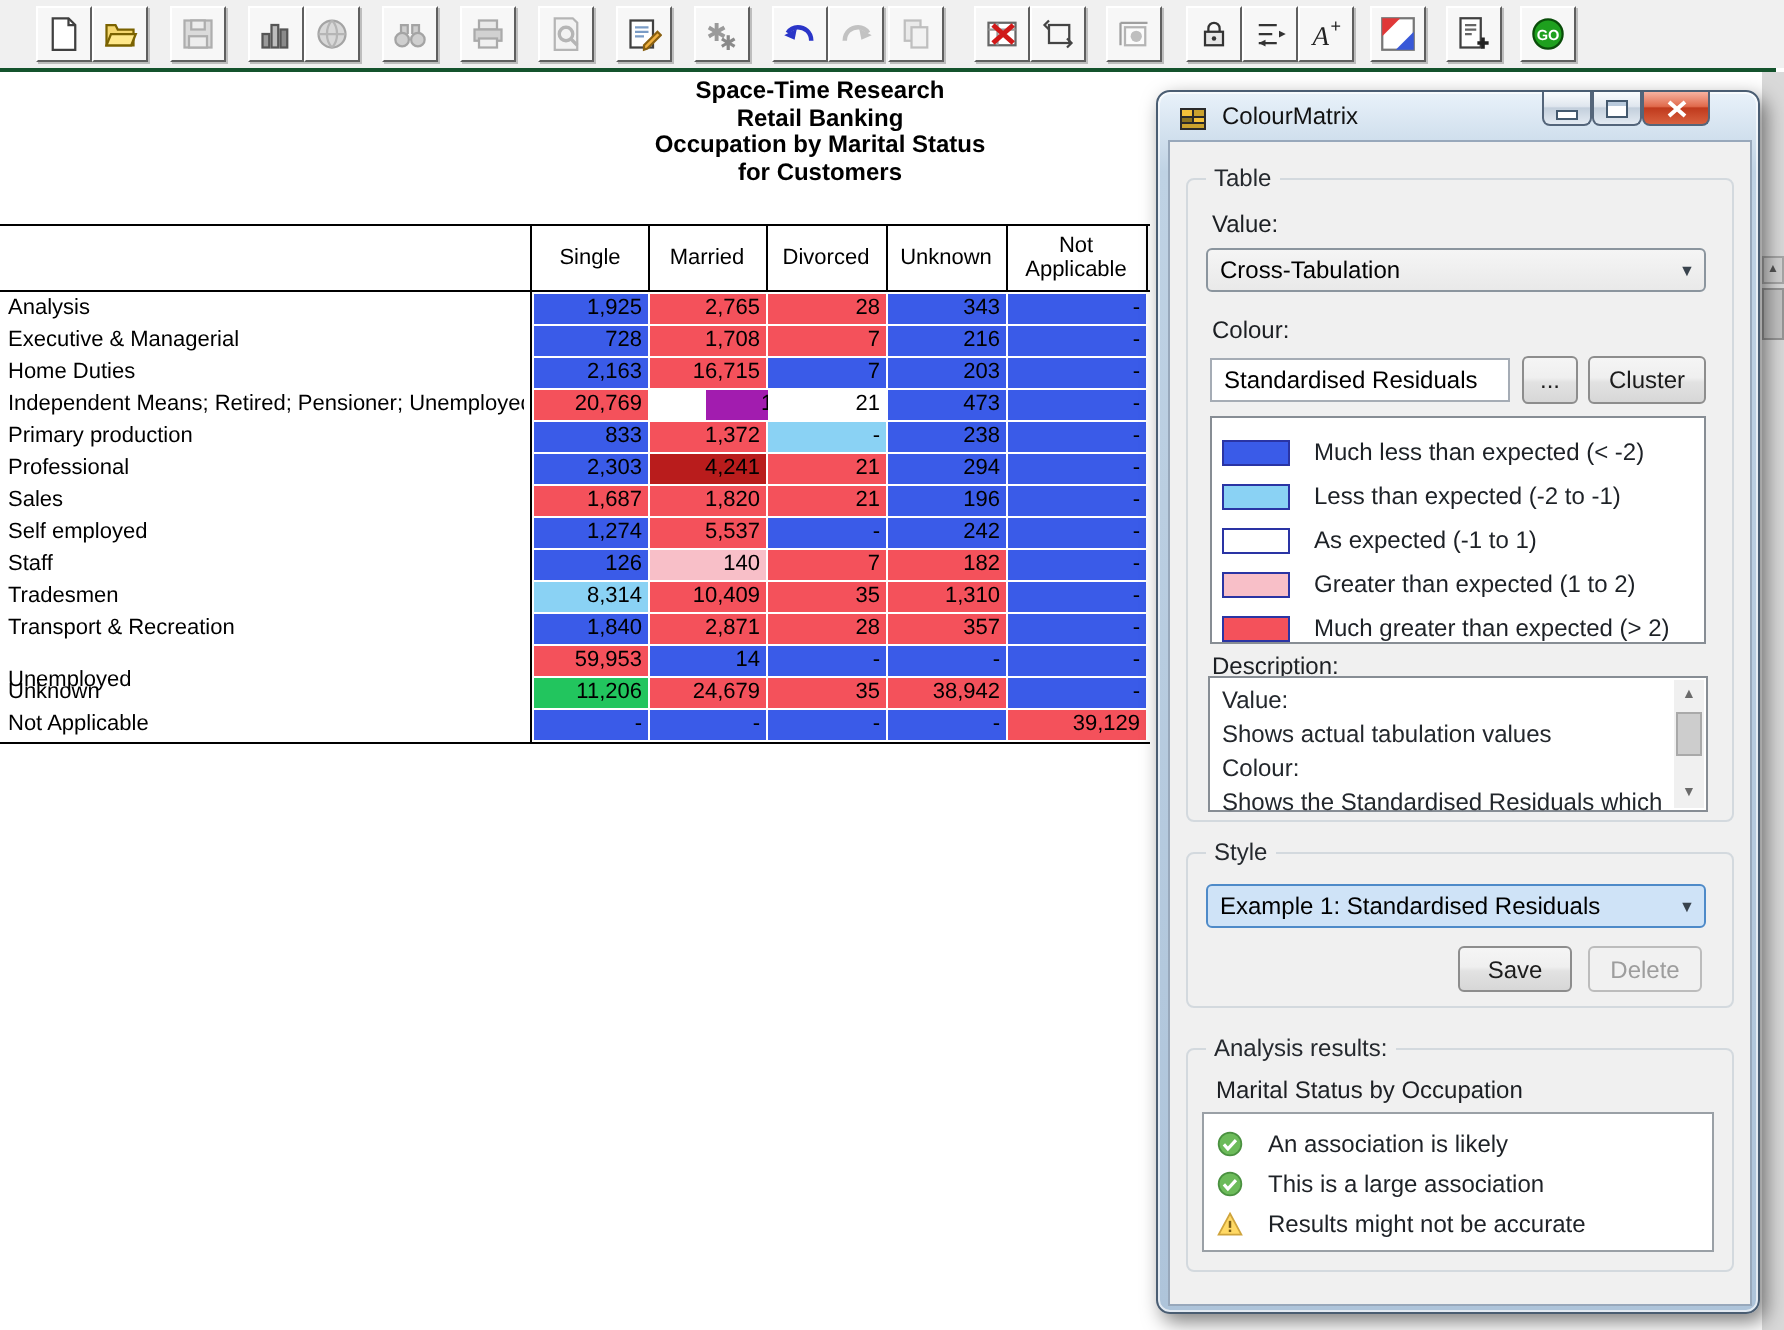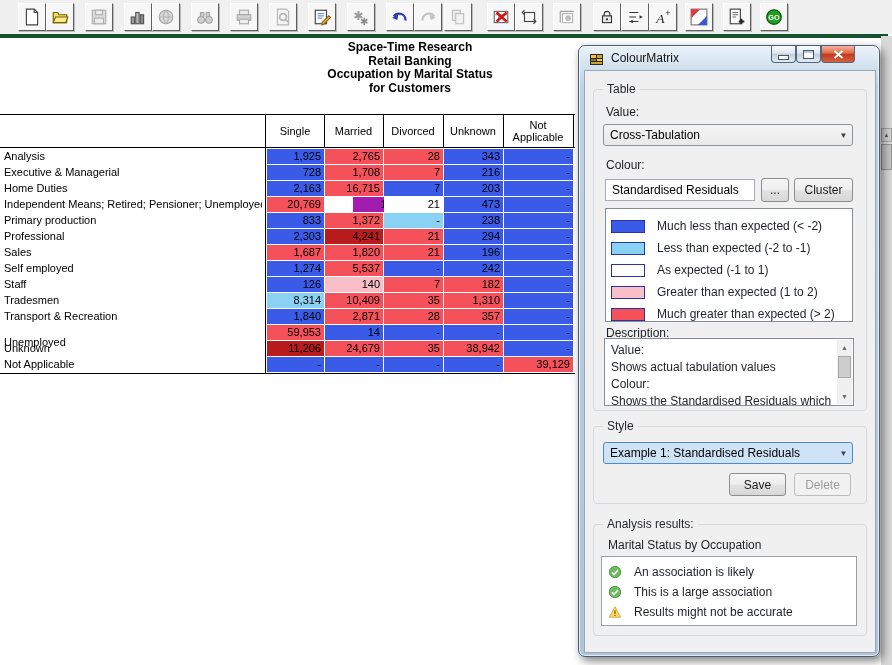--- a/index.html
+++ b/index.html
@@ -7,21 +7,21 @@
           font-family:"Liberation Sans",sans-serif;color:#000;}
   
   .toolbar{position:absolute;left:0;top:0;width:892px;height:34px;background:#f0f0f0;}
   .tbtn{position:absolute;top:3px;width:28px;height:28px;box-sizing:border-box;background:#f7f7f7;
         border:1px solid;border-color:#ffffff #5f5f5f #5f5f5f #ffffff;box-shadow:1px 1px 0 #bdbdbd;
         display:flex;align-items:center;justify-content:center;cursor:pointer;}
   .tbtn.disabled{cursor:default;}
   .tbtn.disabled svg{opacity:.6;filter:grayscale(1);}
   .tbtn svg{width:18px;height:18px;}
   
-  .doc{position:absolute;left:0;top:34px;width:888px;height:631px;background:#fff;border-top:4px solid #14532d;box-sizing:border-box;}
+  .doc{position:absolute;left:0;top:34px;width:888px;height:631px;background:#fff;border-top:2px solid #14532d;box-sizing:border-box;}
   .titles{position:absolute;left:0;top:3px;width:820px;text-align:center;font-size:12px;font-weight:bold;line-height:13.5px;}
   .hline{position:absolute;left:0;height:1px;background:#000;}
   .vline{position:absolute;width:1px;background:#000;}
   .hcell{position:absolute;display:flex;align-items:center;justify-content:center;text-align:center;
          font-size:11px;line-height:12px;box-sizing:border-box;}
   .rlabel{position:absolute;left:4px;width:258px;font-size:11px;line-height:15px;white-space:nowrap;overflow:hidden;}
   .cell{position:absolute;font-size:11px;line-height:15px;text-align:right;padding-right:3px;box-sizing:border-box;}
   
   .vscroll{position:absolute;left:881px;top:36px;width:11px;height:629px;background:#d9d9d9;}
   .vs-up{position:absolute;left:0;top:92px;width:11px;height:14px;background:#d2d2d2;border:1px solid #a6a6a6;box-sizing:border-box;
@@ -350,21 +350,21 @@
         <div class="cell" style="left: 384px; top: 271px; width: 59px; height: 15px; background-color: rgb(244, 81, 91);">28</div>
         <div class="cell" style="left: 444px; top: 271px; width: 59px; height: 15px; background-color: rgb(244, 81, 91);">357</div>
         <div class="cell" style="left: 504px; top: 271px; width: 69px; height: 15px; background-color: rgb(58, 91, 232);">-</div>
         <div class="rlabel" style="top: 297px;">Unemployed</div>
         <div class="cell" style="left: 267px; top: 287px; width: 57px; height: 15px; background-color: rgb(244, 81, 91);">59,953</div>
         <div class="cell" style="left: 325px; top: 287px; width: 58px; height: 15px; background-color: rgb(58, 91, 232);">14</div>
         <div class="cell" style="left: 384px; top: 287px; width: 59px; height: 15px; background-color: rgb(58, 91, 232);">-</div>
         <div class="cell" style="left: 444px; top: 287px; width: 59px; height: 15px; background-color: rgb(58, 91, 232);">-</div>
         <div class="cell" style="left: 504px; top: 287px; width: 69px; height: 15px; background-color: rgb(58, 91, 232);">-</div>
         <div class="rlabel" style="top: 303px;">Unknown</div>
-        <div class="cell" style="left: 267px; top: 303px; width: 57px; height: 15px; background-color: #b91c1c;">11,206</div>
+        <div class="cell" style="left: 267px; top: 303px; width: 57px; height: 15px; background-color: #22c55e;">11,206</div>
         <div class="cell" style="left: 325px; top: 303px; width: 58px; height: 15px; background-color: rgb(244, 81, 91);">24,679</div>
         <div class="cell" style="left: 384px; top: 303px; width: 59px; height: 15px; background-color: rgb(244, 81, 91);">35</div>
         <div class="cell" style="left: 444px; top: 303px; width: 59px; height: 15px; background-color: rgb(244, 81, 91);">38,942</div>
         <div class="cell" style="left: 504px; top: 303px; width: 69px; height: 15px; background-color: rgb(58, 91, 232);">-</div>
         <div class="rlabel" style="top: 319px;">Not Applicable</div>
         <div class="cell" style="left: 267px; top: 319px; width: 57px; height: 15px; background-color: rgb(58, 91, 232);">-</div>
         <div class="cell" style="left: 325px; top: 319px; width: 58px; height: 15px; background-color: rgb(58, 91, 232);">-</div>
         <div class="cell" style="left: 384px; top: 319px; width: 59px; height: 15px; background-color: rgb(58, 91, 232);">-</div>
         <div class="cell" style="left: 444px; top: 319px; width: 59px; height: 15px; background-color: rgb(58, 91, 232);">-</div>
         <div class="cell" style="left: 504px; top: 319px; width: 69px; height: 15px; background-color: rgb(244, 81, 91);">39,129</div>

